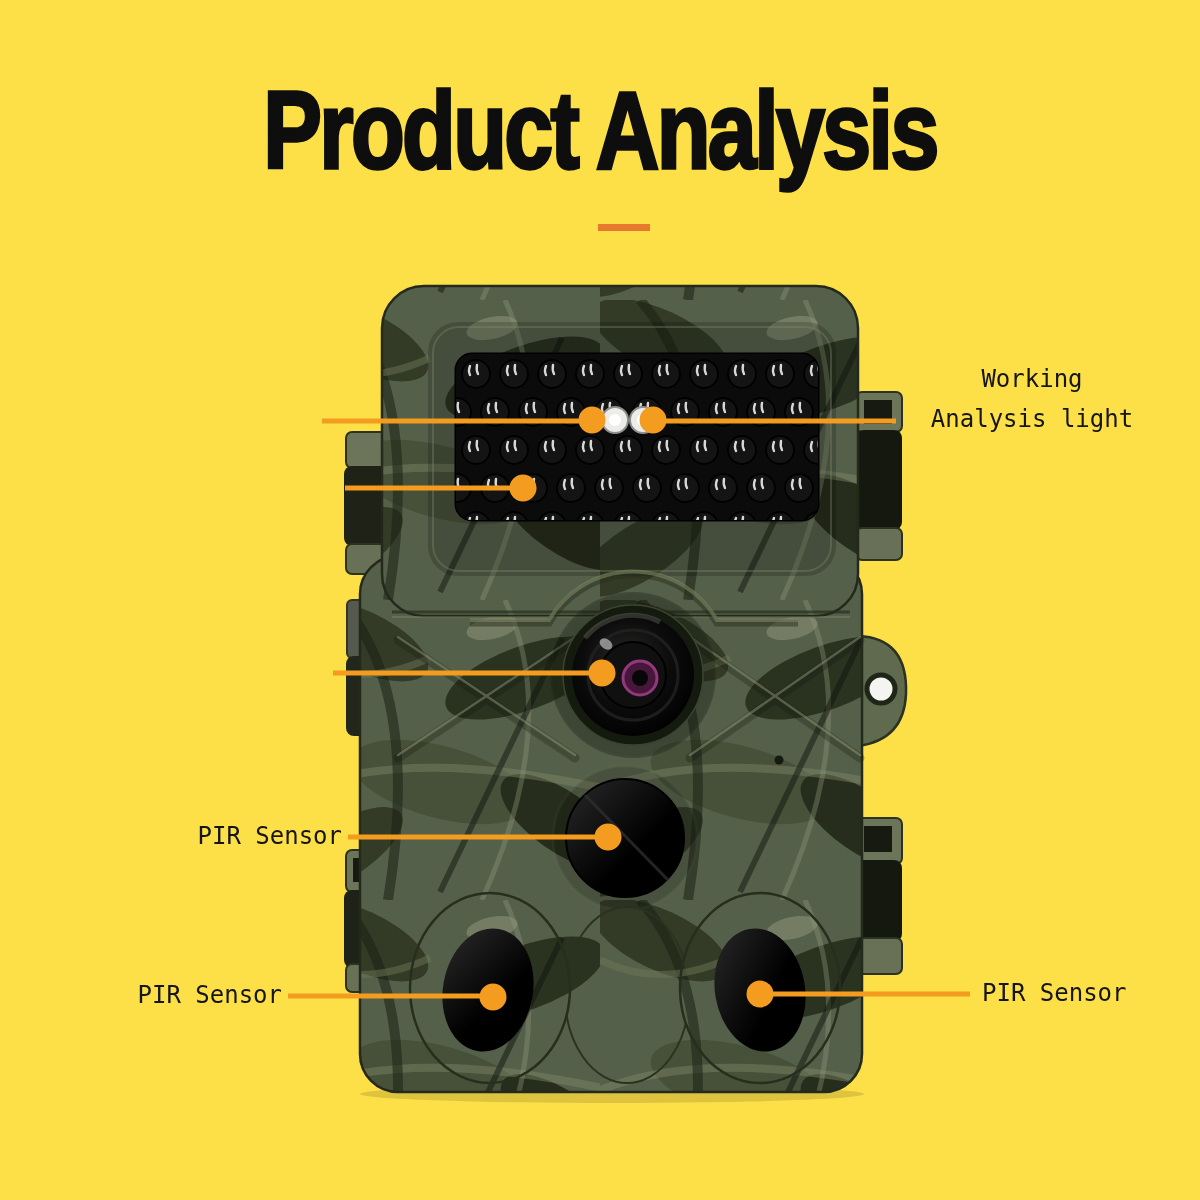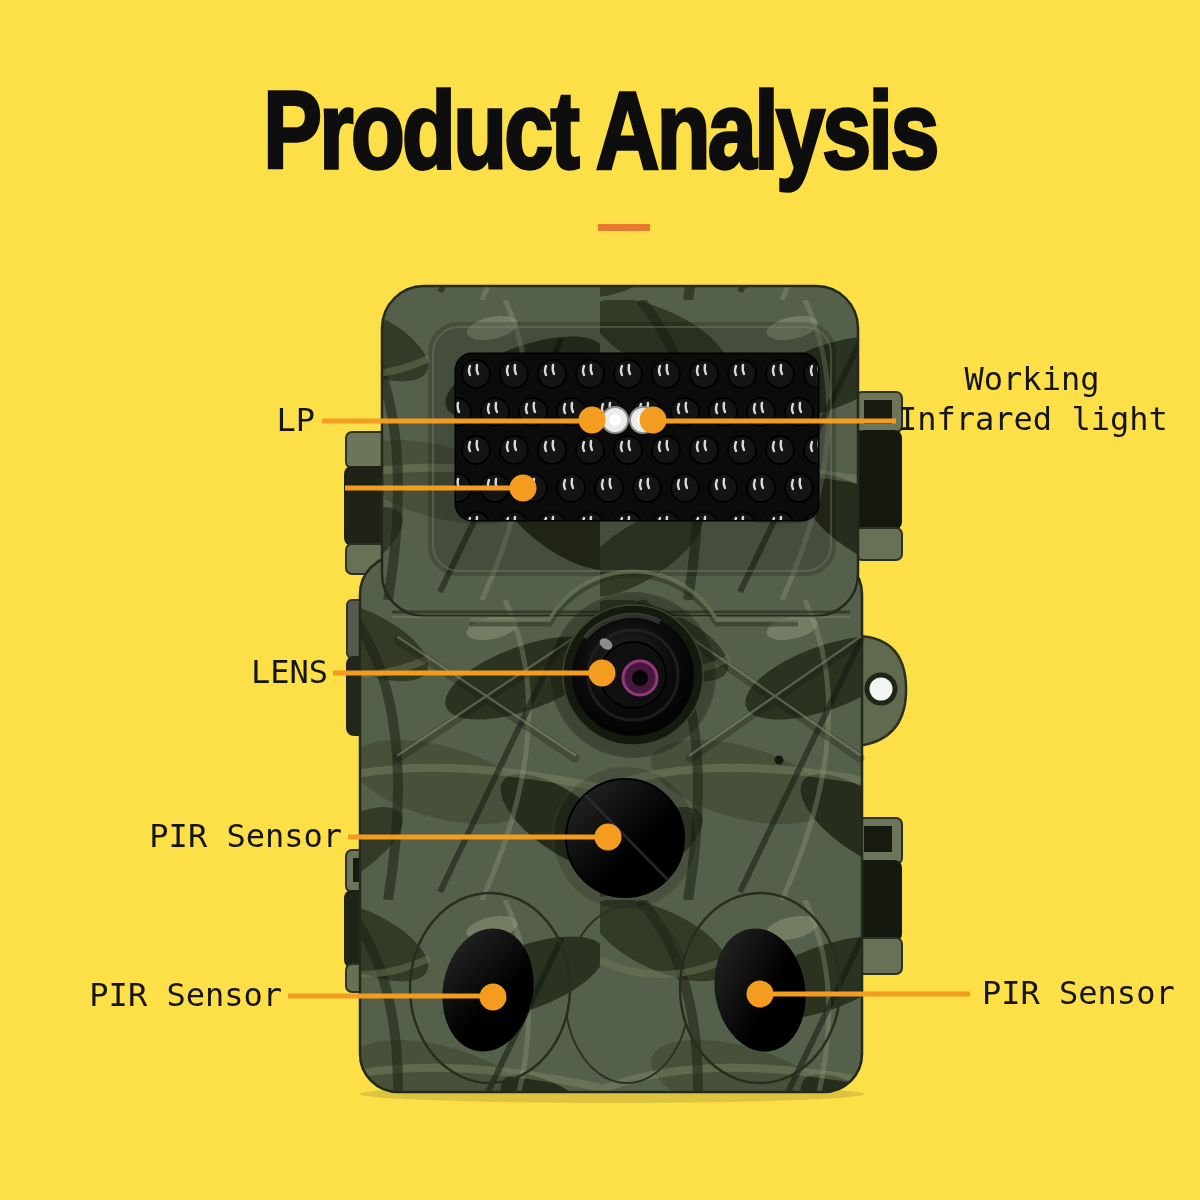--- a/index.html
+++ b/index.html
@@ -23,21 +23,21 @@
   }
   .title-dash{
     position:absolute;left:598px;top:224px;width:52px;height:7px;
     background:var(--dash);
   }
   .scene{position:absolute;left:0;top:0;width:1200px;height:1200px;}
   .callout-line{stroke:var(--accent);stroke-width:5;}
   .callout-dot{fill:var(--accent);}
   .label{
     position:absolute;color:var(--label-color);
-    font-size:32px;line-height:40px;white-space:nowrap;
+    font-size:24px;line-height:40px;white-space:nowrap;
   }
   .label.r{text-align:right;}
   .label.c{text-align:center;}
 </style>
 </head>
 <body>
 
 <div class="stage">
 
   <h1 class="title">Product Analysis</h1>
@@ -197,29 +197,27 @@
       <circle class="callout-dot" cx="592" cy="420" r="13.5"></circle>
       <circle class="callout-dot" cx="653" cy="420" r="13.5"></circle>
       <circle class="callout-dot" cx="523" cy="488" r="13.5"></circle>
       <circle class="callout-dot" cx="602" cy="673" r="13.5"></circle>
       <circle class="callout-dot" cx="608" cy="837" r="13.5"></circle>
       <circle class="callout-dot" cx="493" cy="997" r="13.5"></circle>
       <circle class="callout-dot" cx="760" cy="994" r="13.5"></circle>
     </g>
   </svg>
 
-  <div class="label r" style="left:135px;top:400px;width:180px;">LP</div>
 
   <div class="label c" style="left:898px;top:359px;width:268px;">
     <span style="display:block;">Working</span>
-    <span style="display:block;">Infrared light</span>
+    <span style="display:block;">Analysis light</span>
   </div>
 
 
-  <div class="label r" style="left:148px;top:652px;width:180px;">LENS</div>
 
   <div class="label r" style="left:112px;top:816px;width:230px;">PIR Sensor</div>
 
   <div class="label r" style="left:52px;top:975px;width:230px;">PIR Sensor</div>
 
   <div class="label" style="left:982px;top:973px;width:260px;">PIR Sensor</div>
 
 </div>
 
 </body></html>

